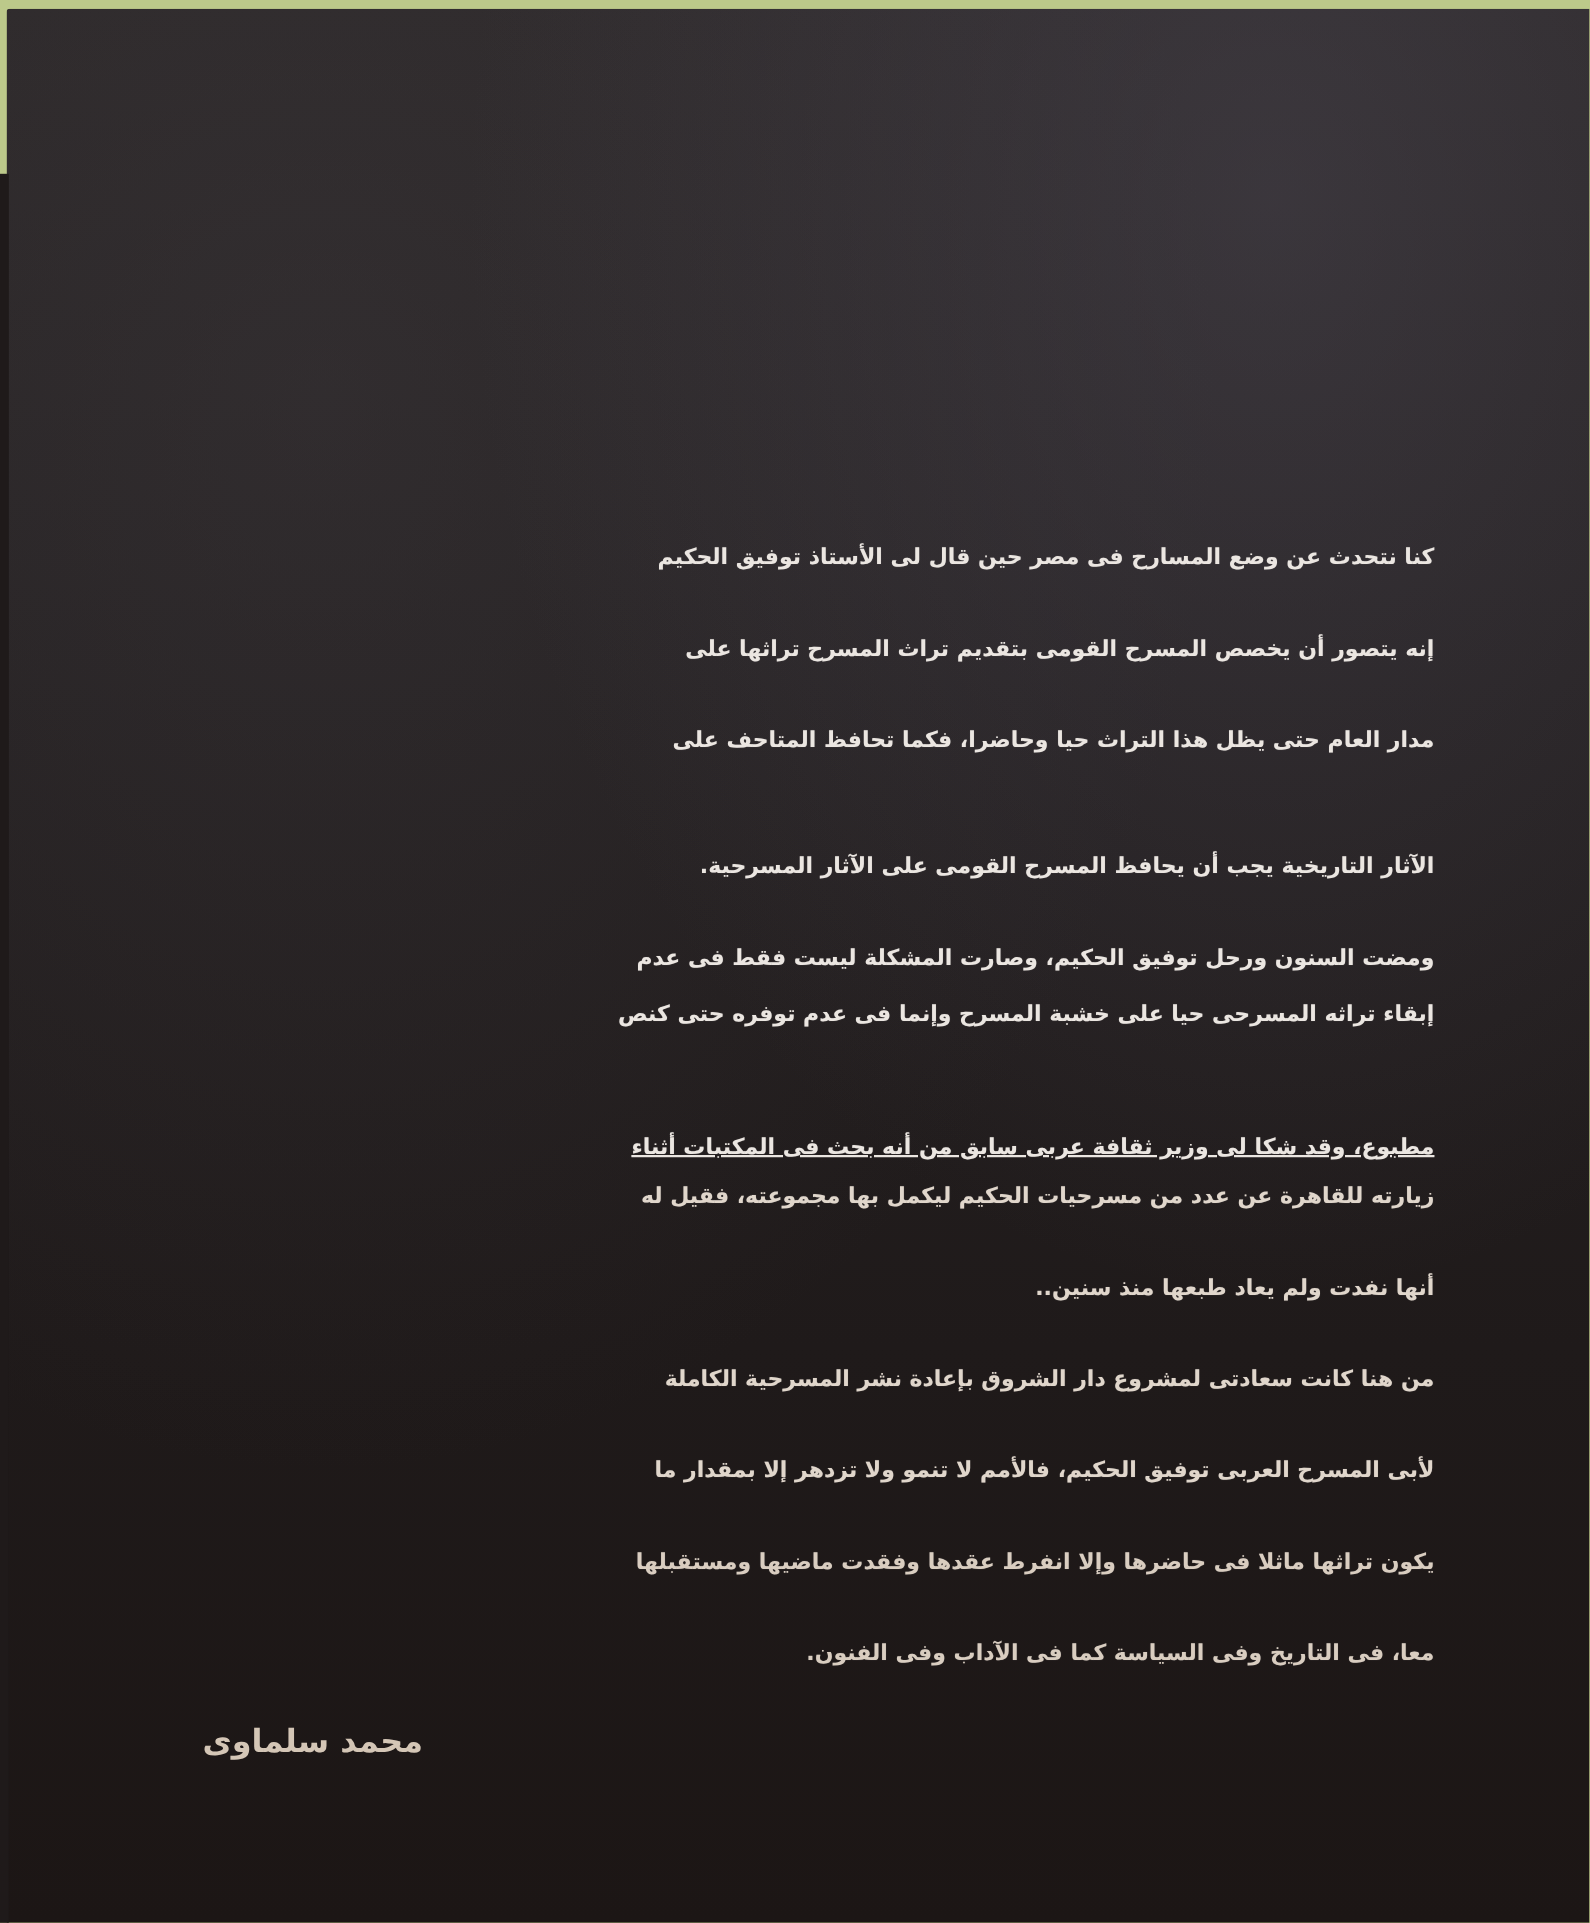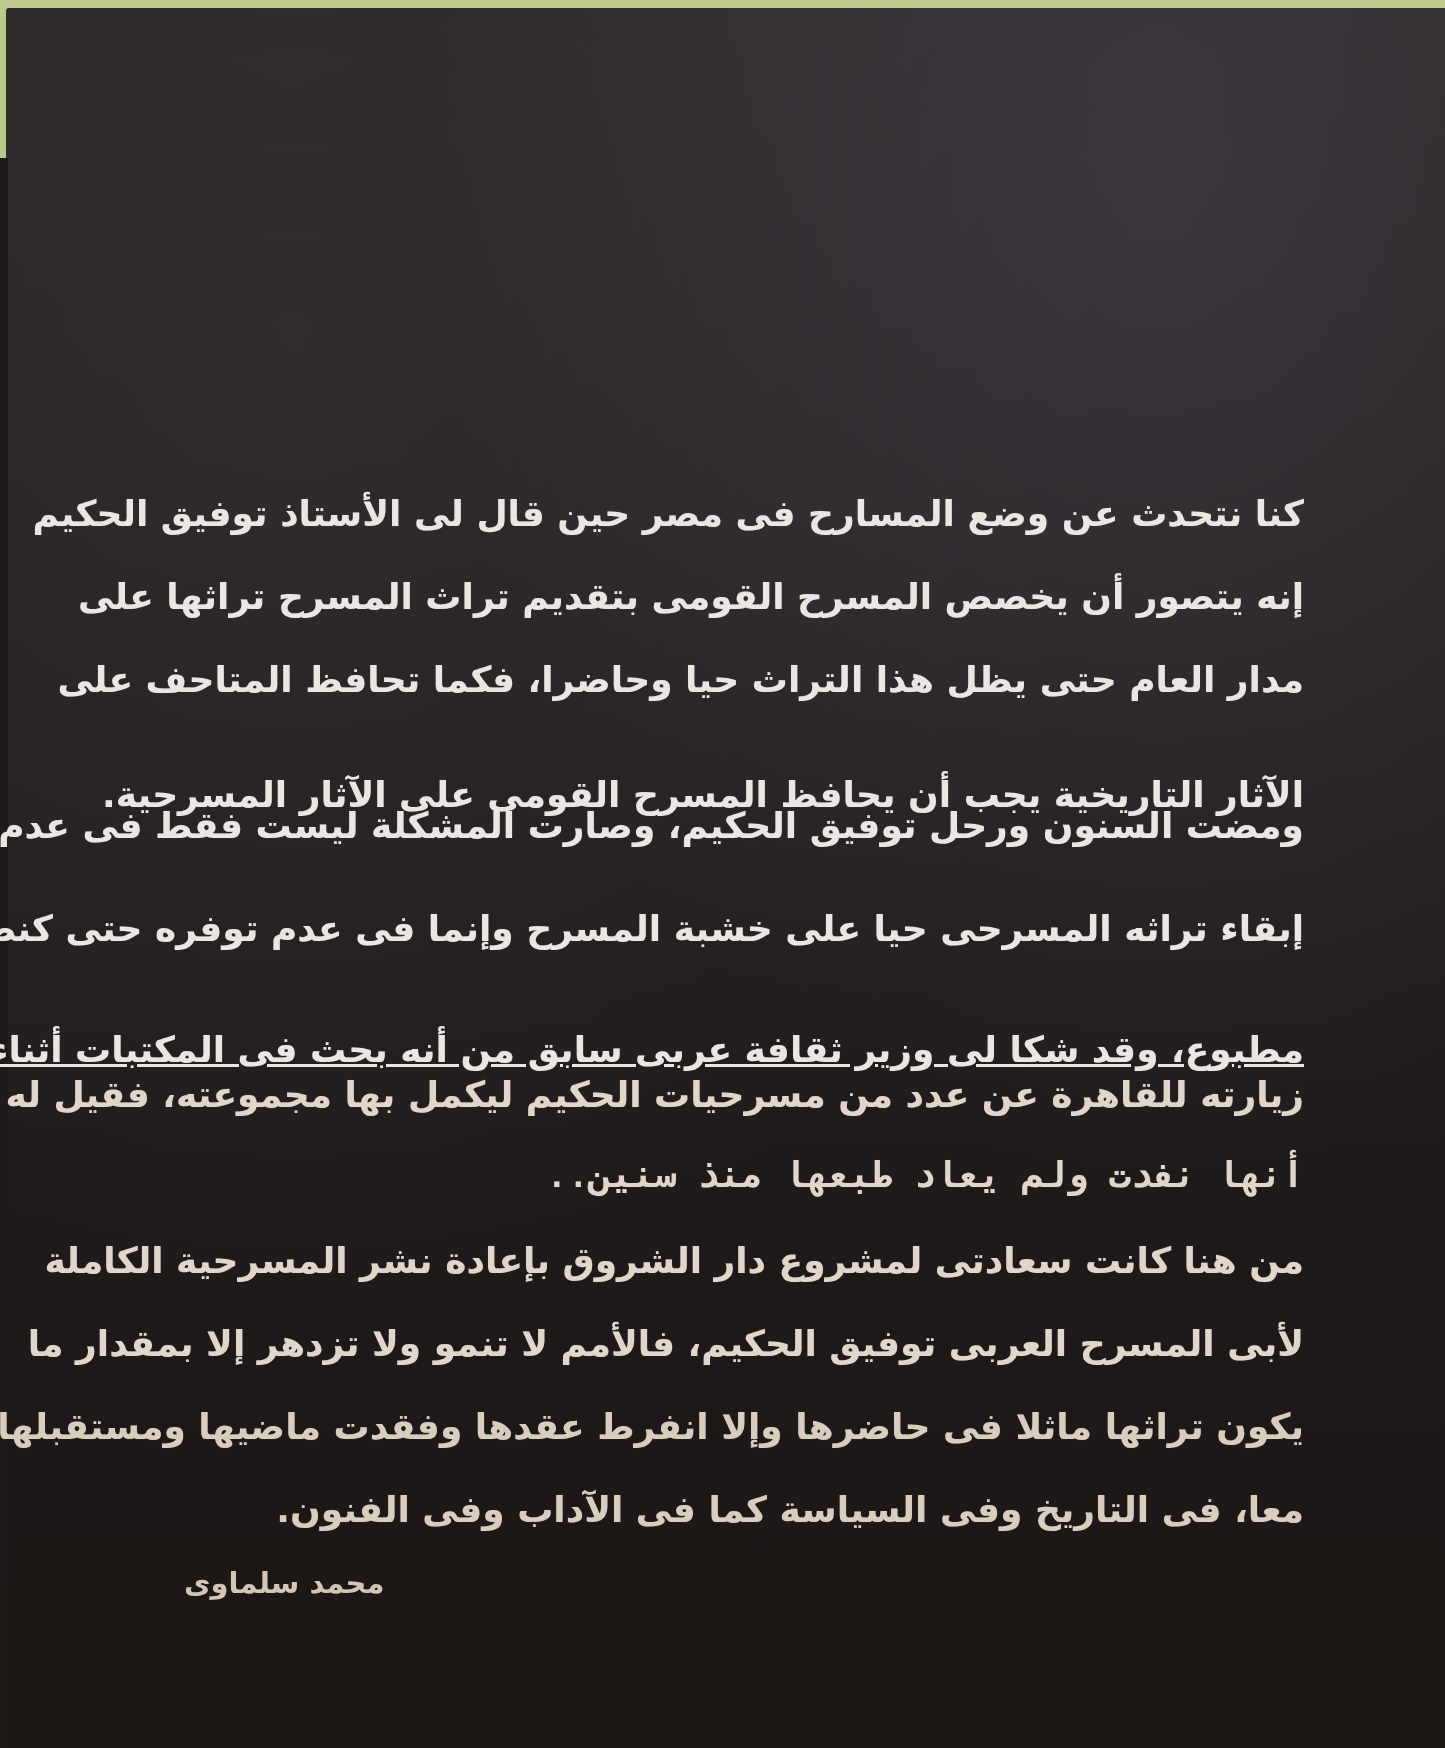--- a/index.html
+++ b/index.html
@@ -33,21 +33,21 @@
       position: absolute;
       left: 180px;
       width: 1118px;
       top: 0;
       direction: rtl;
     }
     .line {
       position: absolute;
       right: 0;
       white-space: nowrap;
-      font-size: 36px;
+      font-size: 20px;
       font-weight: bold;
       color: #ebe6e1;
       letter-spacing: 0;
       line-height: 1;
       text-shadow: 0 0 1px rgba(255,255,255,0.25);
     }
     .line.warm { color: #e0d6cb; }
     .line.warmer { color: #d9cdc0; }
     .signature {
       position: absolute;
@@ -62,24 +62,24 @@
   </style>
 </head>
 <body>
 
 <div class="board">
   <div class="text-block">
     <div class="line" style="top:488px;">كنا نتحدث عن وضع المسارح فى مصر حين قال لى الأستاذ توفيق الحكيم</div>
     <div class="line" style="top:571px;">إنه يتصور أن يخصص المسرح القومى بتقديم تراث المسرح تراثها على</div>
     <div class="line" style="top:654px;">مدار العام حتى يظل هذا التراث حيا وحاضرا، فكما تحافظ المتاحف على</div>
     <div class="line" style="top:737px;margin-top:32px;">الآثار التاريخية يجب أن يحافظ المسرح القومى على الآثار المسرحية.</div>
-    <div class="line" style="top:800px;margin-left:42px;">ومضت السنون ورحل توفيق الحكيم، وصارت المشكلة ليست فقط فى عدم</div>
+    <div class="line" style="top:852px;margin-left:42px;">ومضت السنون ورحل توفيق الحكيم، وصارت المشكلة ليست فقط فى عدم</div>
     <div class="line" style="top:903px;">إبقاء تراثه المسرحى حيا على خشبة المسرح وإنما فى عدم توفره حتى كنص</div>
     <div class="line" style="top:1024px;text-decoration:underline;">مطبوع، وقد شكا لى وزير ثقافة عربى سابق من أنه بحث فى المكتبات أثناء</div>
     <div class="line warm" style="top:1069px;">زيارته للقاهرة عن عدد من مسرحيات الحكيم ليكمل بها مجموعته، فقيل له</div>
-    <div class="line warm" style="top:1152px;font-family:Liberation Mono, monospace;">أنها نفدت ولم يعاد طبعها منذ سنين..</div>
+    <div class="line warm" style="top:1152px;">أنها نفدت ولم يعاد طبعها منذ سنين..</div>
     <div class="line warm" style="top:1235px;">من هنا كانت سعادتى لمشروع دار الشروق بإعادة نشر المسرحية الكاملة</div>
     <div class="line warm" style="top:1318px;">لأبى المسرح العربى توفيق الحكيم، فالأمم لا تنمو ولا تزدهر إلا بمقدار ما</div>
     <div class="line warmer" style="top:1401px;">يكون تراثها ماثلا فى حاضرها وإلا انفرط عقدها وفقدت ماضيها ومستقبلها</div>
     <div class="line warmer" style="top:1484px;text-align:right;">معا، فى التاريخ وفى السياسة كما فى الآداب وفى الفنون.</div>
   </div>
   <div class="signature">محمد سلماوى</div>
 </div>
 
 </body></html>

